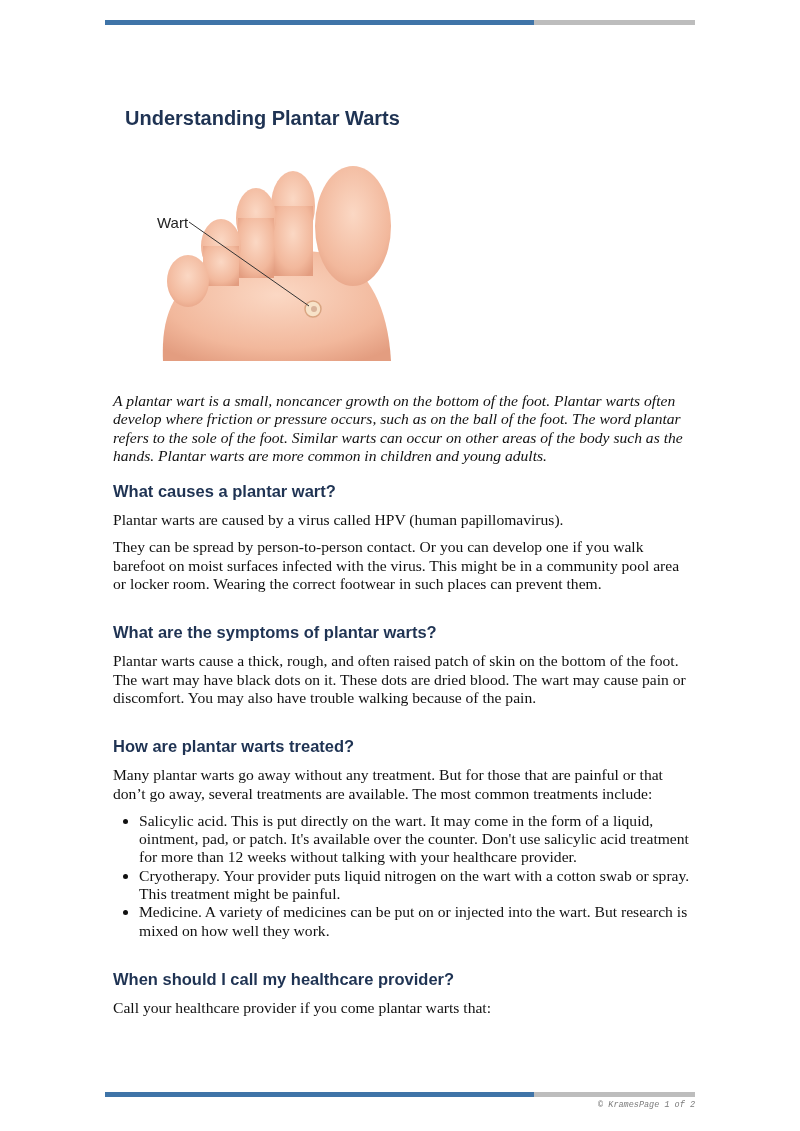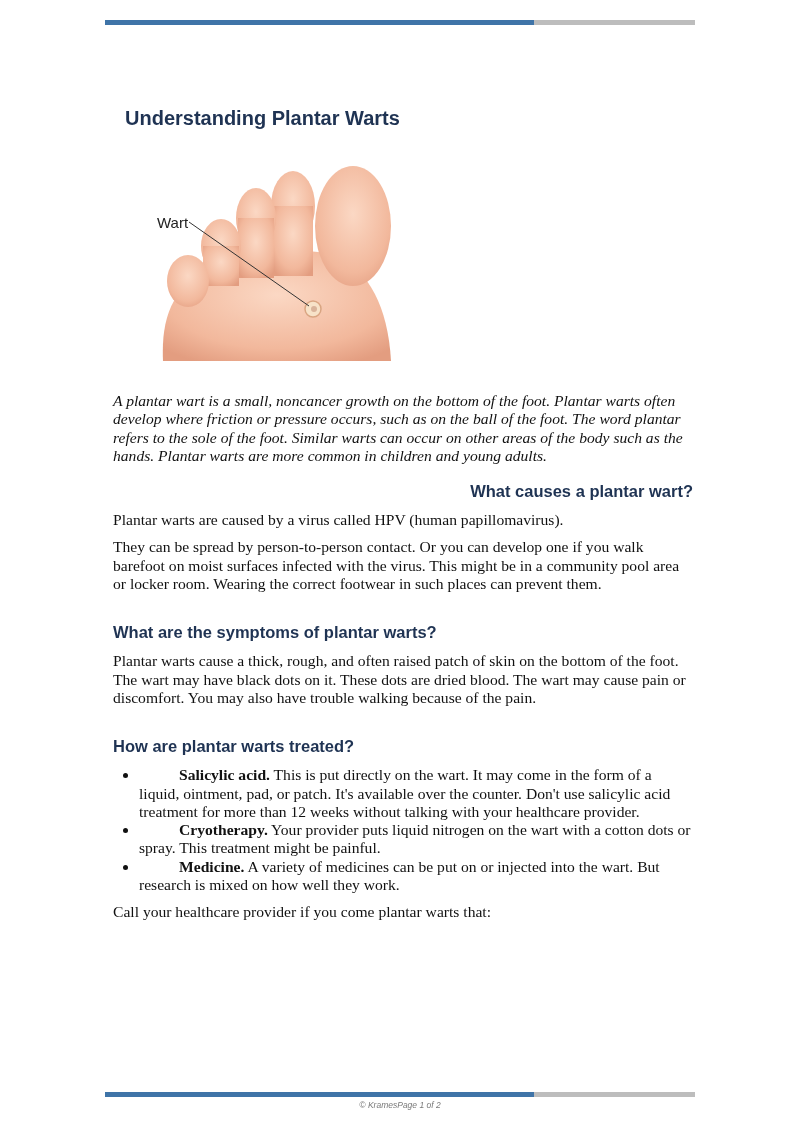--- a/index.html
+++ b/index.html
@@ -10,31 +10,31 @@
   .top-bar { top: 20px; }
   .bottom-bar { top: 1092px; }
   .content { position: absolute; left: 113px; top: 90px; width: 580px; }
   h1 { font-family: Liberation Sans, sans-serif; font-weight: bold; color: #1f3353; font-size: 20px; margin: 12px; line-height: 32px; }
   h2 { font-family: "Liberation Sans", sans-serif; font-weight: bold; color: #1f3353; font-size: 16.5px; margin: 0; line-height: 22px; }
   p, li { font-family: "Liberation Serif", serif; font-size: 15.6px; line-height: 18.3px; color: #111; margin: 0; }
   .figure { position: relative; width: 240px; height: 215px; margin-left: 40px; margin-top: 6px; }
   .figure svg { display: block; }
   .wart-label { position: absolute; left: 4px; top: 68px; font-family: "Liberation Sans", sans-serif; font-size: 15px; color: #222; }
   .intro { margin-top: 31px; font-style: italic; }
-  .h-causes { margin-top: 15px; text-align: right; }
+  .h-causes { margin-top: 15px; }
   .p-after-h { margin-top: 9px; }
   .p-gap { margin-top: 9px; }
   .h-symptoms { margin-top: 28px; }
   .h-treated { margin-top: 28px; }
   ul { margin: 9px 0 0 0; padding-left: 26px; }
   ul li { padding-left: 0; }
   .folk { margin-top: 20px; }
   .h-call { margin-top: 28px; }
-  .footer { position: absolute; top: 1100px; left: 105px; width: 590px; display: flex; justify-content: center; font-family: Liberation Sans, sans-serif; font-style: italic; font-size: 8.5px; color: #7a7a7a; }
-  b { font-weight: bold; margin-left: 40px; }
+  .footer { position: absolute; top: 1100px; left: 105px; width: 590px; display: flex; justify-content: flex-end; font-family: Liberation Mono, monospace; font-style: italic; font-size: 8.5px; color: #7a7a7a; }
+  b { font-weight: normal; }
 </style>
 </head>
 <body>
 
 <div class="bar top-bar">
   <div class="blue"></div>
   <div class="gray"></div>
 </div>
 
 <div class="content">
@@ -73,26 +73,28 @@
   <p class="intro">A plantar wart is a small, noncancer growth on the bottom of the foot. Plantar warts often develop where friction or pressure occurs, such as on the ball of the foot. The word plantar refers to the sole of the foot. Similar warts can occur on other areas of the body such as the hands. Plantar warts are more common in children and young adults.</p>
 
   <h2 class="h-causes">What causes a plantar wart?</h2>
   <p class="p-after-h">Plantar warts are caused by a virus called HPV (human papillomavirus).</p>
   <p class="p-gap">They can be spread by person-to-person contact. Or you can develop one if you walk barefoot on moist surfaces infected with the virus. This might be in a community pool area or locker room. Wearing the correct footwear in such places can prevent them.</p>
 
   <h2 class="h-symptoms">What are the symptoms of plantar warts?</h2>
   <p class="p-after-h">Plantar warts cause a thick, rough, and often raised patch of skin on the bottom of the foot. The wart may have black dots on it. These dots are dried blood. The wart may cause pain or discomfort. You may also have trouble walking because of the pain.</p>
 
   <h2 class="h-treated">How are plantar warts treated?</h2>
+  <p class="p-after-h">Many plantar warts go away without any treatment. But for those that are painful or that don’t go away, several treatments are available. The most common treatments include:</p>
   <ul>
     <li><b>Salicylic acid.</b><span> This is put directly on the wart. It may come in the form of a liquid, ointment, pad, or patch. It's available over the counter. Don't use salicylic acid treatment for more than 12 weeks without talking with your healthcare provider.</span></li>
-    <li><b>Cryotherapy.</b><span> Your provider puts liquid nitrogen on the wart with a cotton dots or spray. This treatment might be painful.</span></li>
+    <li><b>Cryotherapy.</b><span> Your provider puts liquid nitrogen on the wart with a cotton swab or spray. This treatment might be painful.</span></li>
     <li><b>Medicine.</b><span> A variety of medicines can be put on or injected into the wart. But research is mixed on how well they work.</span></li>
   </ul>
 
+  <h2 class="h-call">When should I call my healthcare provider?</h2>
   <p class="p-after-h">Call your healthcare provider if you come plantar warts that:</p>
 </div>
 
 <div class="bar bottom-bar">
   <div class="blue"></div>
   <div class="gray"></div>
 </div>
 <div class="footer">
   <span>© Krames</span>
   <span>Page 1 of 2</span>

